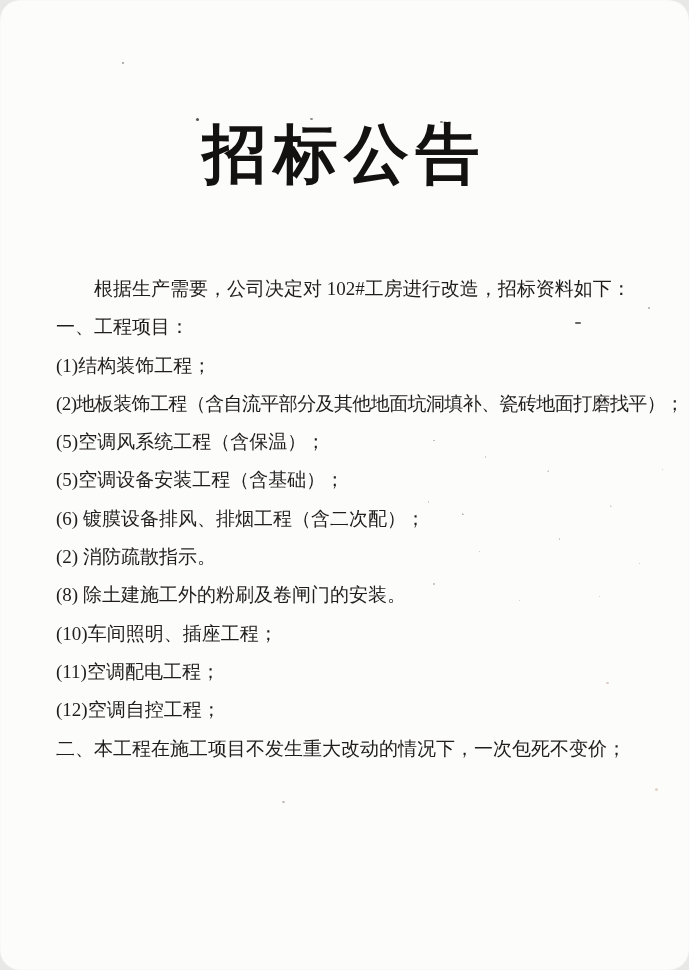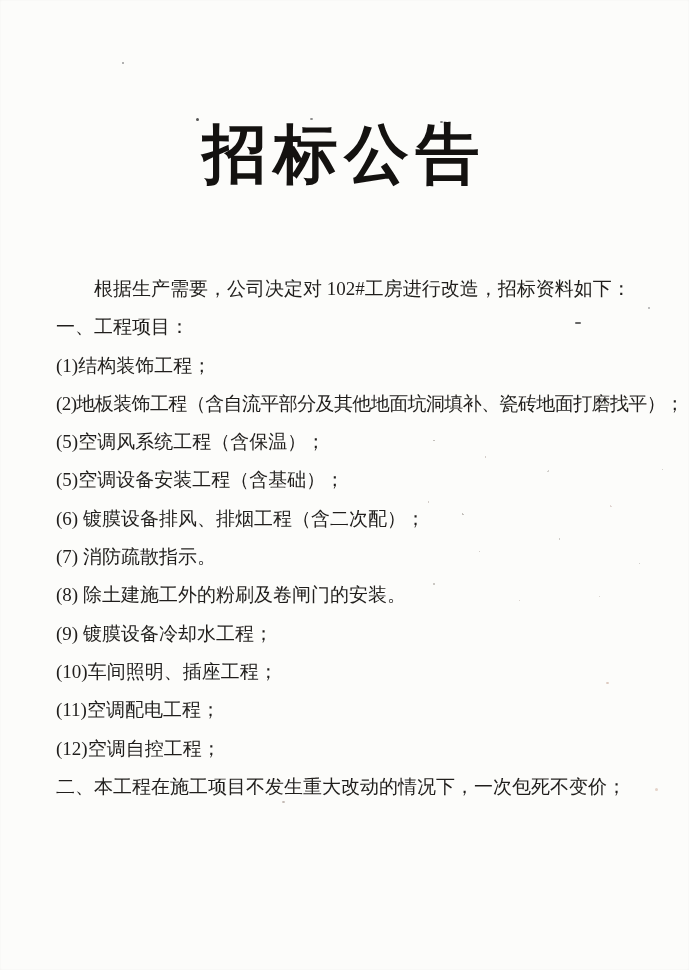--- a/index.html
+++ b/index.html
@@ -10,20 +10,21 @@
   .page {
     position: relative;
     width: 689px;
     height: 970px;
     margin: 0 auto;
     background: #fcfcfa;
     color: #201e1c;
     font-family: "Liberation Serif", "DejaVu Serif", serif;
     overflow: hidden;
     box-shadow: inset 0 0 2px rgba(0,0,0,0.06);
+    border-radius: 20px;
   }
   .doc-title {
     margin: 0;
     padding-top: 110px;
     font-size: 64px;
     line-height: 90px;
     font-weight: bold;
     text-align: center;
     letter-spacing: 7px;
     color: #141210;
@@ -80,23 +81,22 @@
   <h1 class="doc-title">招标公告</h1>
 
   <div class="content">
     <p class="intro">根据生产需要，公司决定对 102#工房进行改造，招标资料如下：</p>
     <p>一、工程项目：</p>
     <p>(1)结构装饰工程；</p>
     <p class="long-line">(2)地板装饰工程（含自流平部分及其他地面坑洞填补、瓷砖地面打磨找平）；</p>
     <p>(5)空调风系统工程（含保温）；</p>
     <p>(5)空调设备安装工程（含基础）；</p>
     <p>(6) 镀膜设备排风、排烟工程（含二次配）；</p>
-    <p>(7) 消防疏散指示。</p>
+    <p>(2) 消防疏散指示。</p>
     <p>(8) 除土建施工外的粉刷及卷闸门的安装。</p>
-    <p>(9) 镀膜设备冷却水工程；</p>
     <p>(10)车间照明、插座工程；</p>
     <p>(11)空调配电工程；</p>
     <p>(12)空调自控工程；</p>
     <p>二、本工程在施工项目不发生重大改动的情况下，一次包死不变价；</p>
   </div>
 
   <div>
     <div class="speck" style="left:122px; top:62px;  width:2px; height:2px; background:#999;"></div>
     <div class="speck" style="left:310px; top:118px; width:3px; height:2px; background:#888;"></div>
     <div class="speck" style="left:440px; top:121px; width:3px; height:2px; background:#777;"></div>

